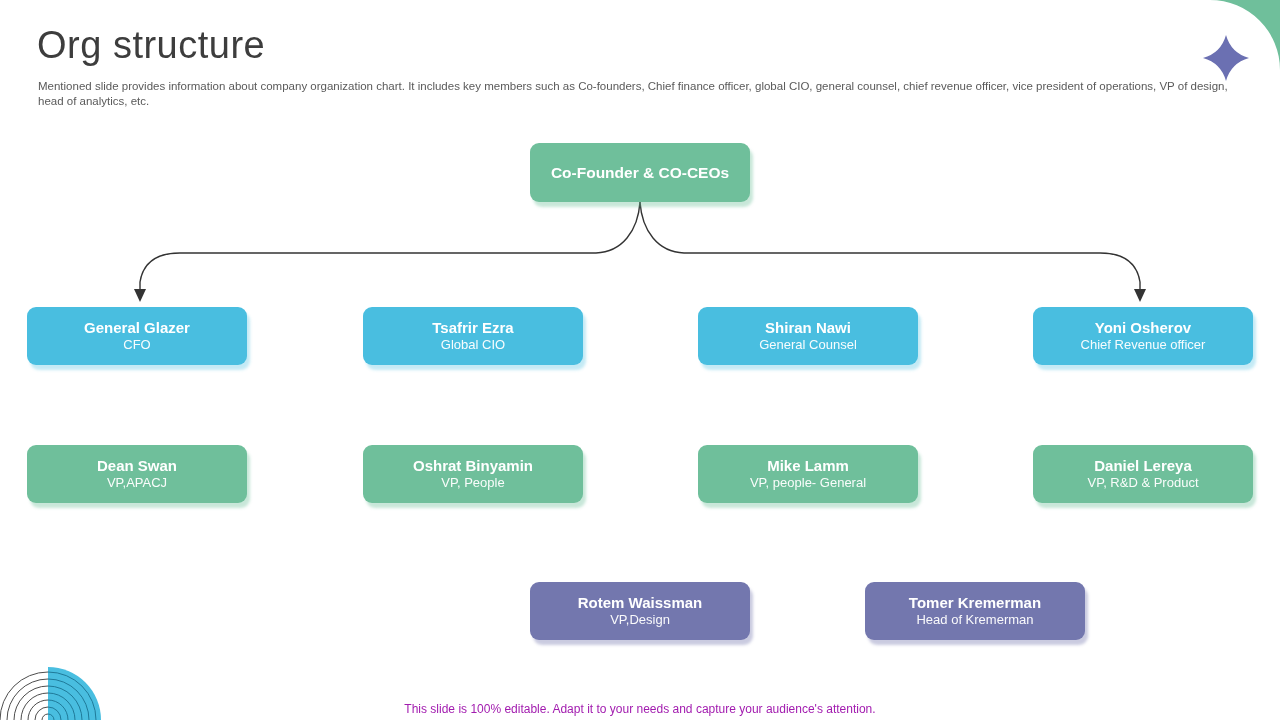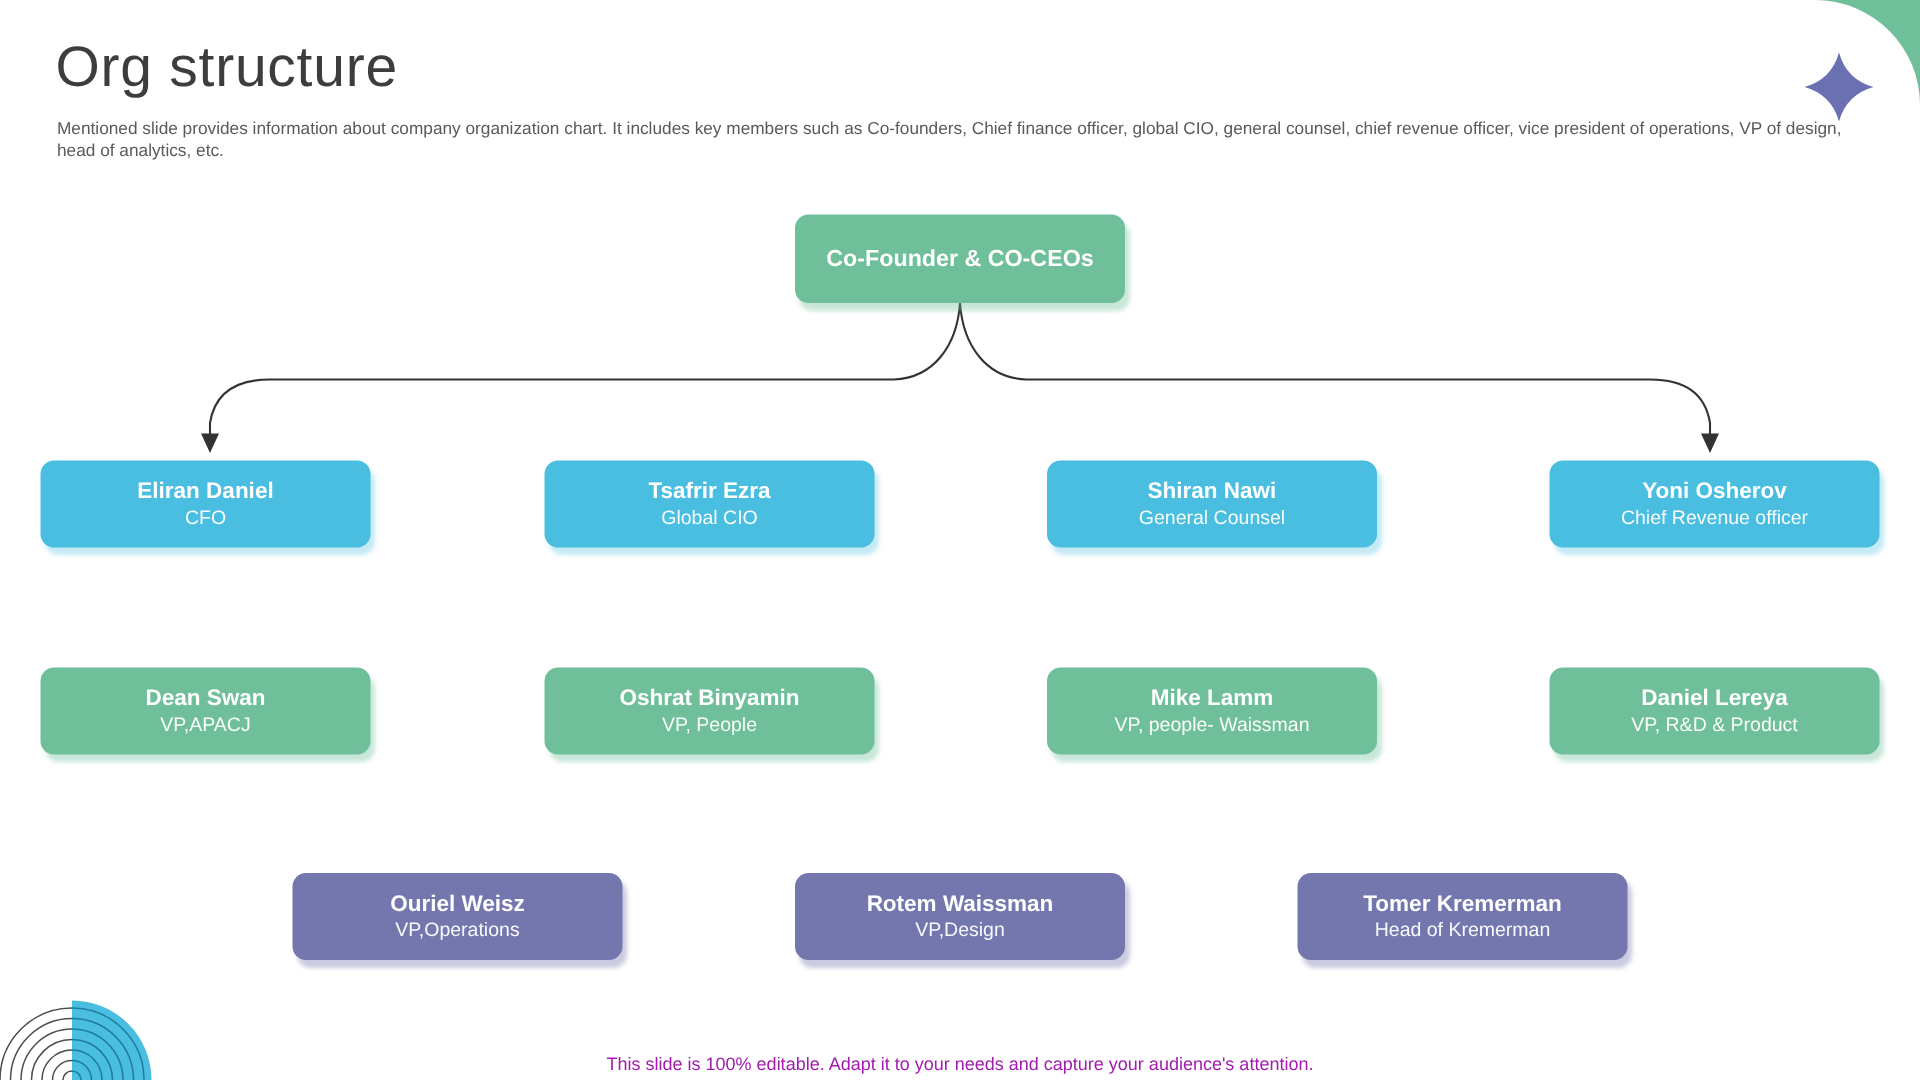--- a/index.html
+++ b/index.html
@@ -59,21 +59,21 @@
     <path d="M640,202 C642,231 658,252 684,253 L1100,253 C1124,253 1137,263 1140,282 L1140,290" fill="none" style="stroke:var(--line)" stroke-width="1.4"></path>
     <path d="M134,289 L146,289 L140,302 Z" style="fill:var(--line)"></path>
     <path d="M1134,289 L1146,289 L1140,302 Z" style="fill:var(--line)"></path>
   </svg>
 
   <div class="node green root">
     <div class="nm">Co-Founder &amp; CO-CEOs</div>
   </div>
 
   <div class="node blue" style="left:27px;top:307px">
-    <div class="nm">Eliran Daniel</div>
+    <div class="nm">General Glazer</div>
     <div class="rl">CFO</div>
   </div>
   <div class="node blue" style="left:363px;top:307px">
     <div class="nm">Tsafrir Ezra</div>
     <div class="rl">Global CIO</div>
   </div>
   <div class="node blue" style="left:698px;top:307px">
     <div class="nm">Shiran Nawi</div>
     <div class="rl">General Counsel</div>
   </div>
@@ -85,31 +85,27 @@
   <div class="node green" style="left:27px;top:445px">
     <div class="nm">Dean Swan</div>
     <div class="rl">VP,APACJ</div>
   </div>
   <div class="node green" style="left:363px;top:445px">
     <div class="nm">Oshrat Binyamin</div>
     <div class="rl">VP, People</div>
   </div>
   <div class="node green" style="left:698px;top:445px">
     <div class="nm">Mike Lamm</div>
-    <div class="rl">VP, people- Waissman</div>
+    <div class="rl">VP, people- General</div>
   </div>
   <div class="node green" style="left:1033px;top:445px">
     <div class="nm">Daniel Lereya</div>
     <div class="rl">VP, R&amp;D &amp; Product</div>
   </div>
 
-  <div class="node purple" style="left:195px;top:582px">
-    <div class="nm">Ouriel Weisz</div>
-    <div class="rl">VP,Operations</div>
-  </div>
   <div class="node purple" style="left:530px;top:582px">
     <div class="nm">Rotem Waissman</div>
     <div class="rl">VP,Design</div>
   </div>
   <div class="node purple" style="left:865px;top:582px">
     <div class="nm">Tomer Kremerman</div>
     <div class="rl">Head of Kremerman</div>
   </div>
 
   <svg class="decor-bl" width="102" height="75" viewBox="0 0 102 75">

